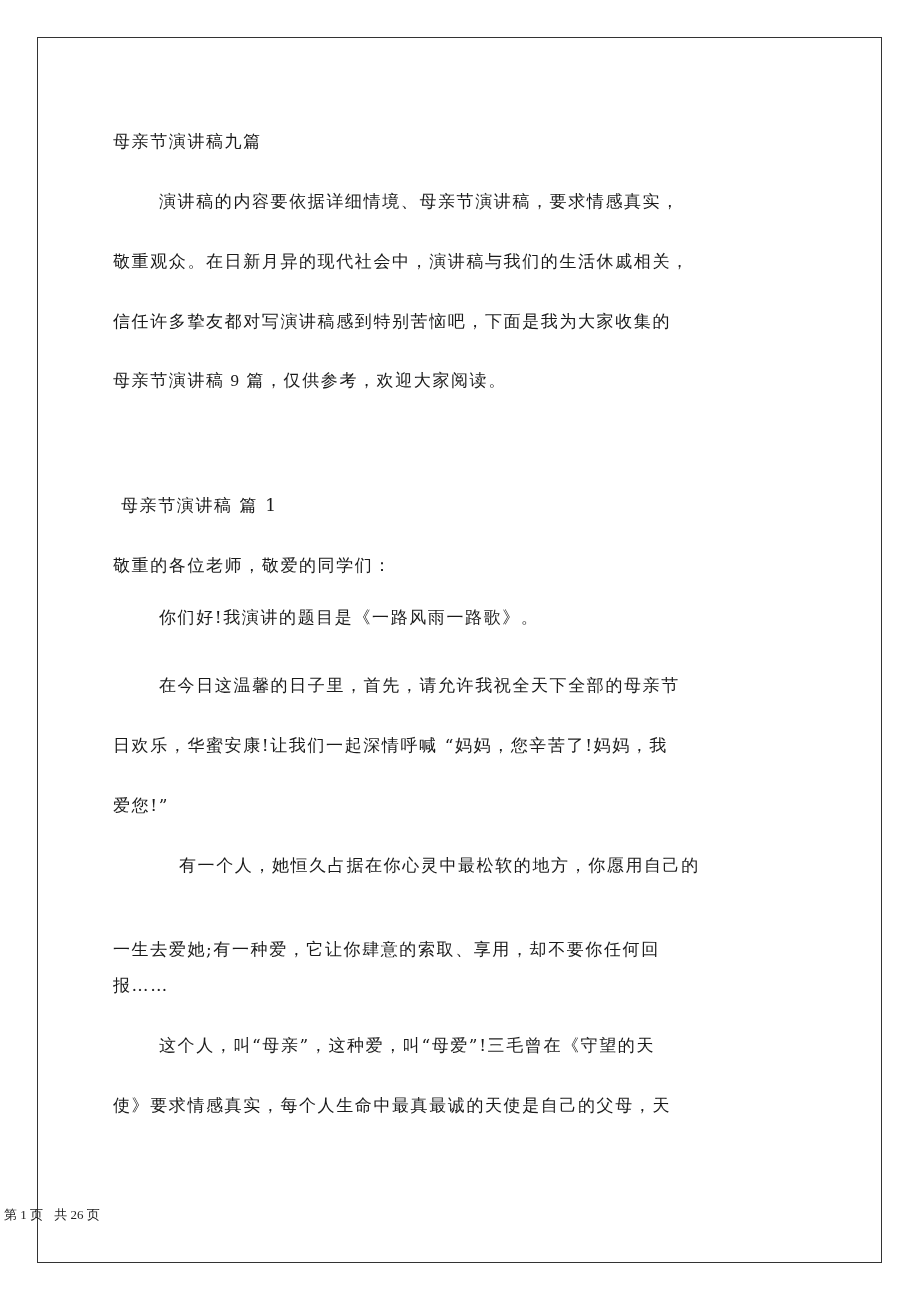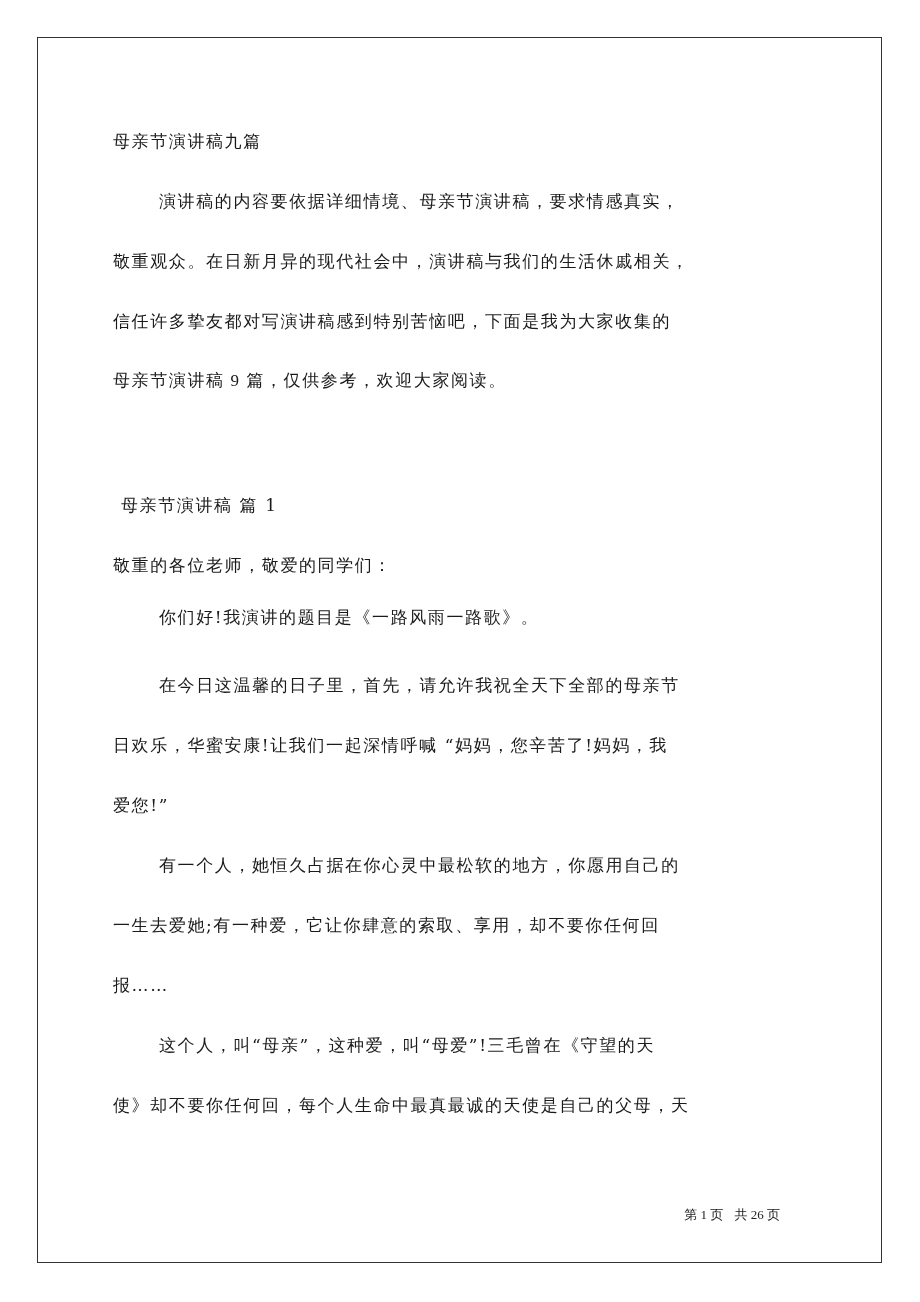--- a/index.html
+++ b/index.html
@@ -31,21 +31,21 @@
       line-height: 24px;
       white-space: nowrap;
       letter-spacing: 1.6px;
     }
     .indent { left: 159px; }
     .footer {
       position: absolute;
       top: 1206px;
       left: 0;
       width: 784px;
-      text-align: right;
+      text-align: left;
       font-size: 13px;
       font-family: "Liberation Serif", "DejaVu Serif", serif;
       color: #222;
     }
     .footer span { margin: 0 4px; }
   </style>
 </head>
 <body>
 
 <div class="page-frame"></div>
@@ -58,22 +58,22 @@
 <div class="line" style="top:369px;font-family:Liberation Serif, serif;">母亲节演讲稿 9 篇，仅供参考，欢迎大家阅读。</div>
 
 <div class="line" style="top:493px;margin-left:8px;">母亲节演讲稿  篇 1</div>
 
 <div class="line" style="top:553px;">敬重的各位老师，敬爱的同学们：</div>
 
 <div class="line indent" style="top:605px;">你们好!我演讲的题目是《一路风雨一路歌》。</div>
 <div class="line indent" style="top:673px;text-align:center;">在今日这温馨的日子里，首先，请允许我祝全天下全部的母亲节</div>
 <div class="line" style="top:733px;">日欢乐，华蜜安康!让我们一起深情呼喊 “妈妈，您辛苦了!妈妈，我</div>
 <div class="line" style="top:793px;">爱您!”</div>
-<div class="line indent" style="top:853px;">有一个人，她恒久占据在你心灵中最松软的地方，你愿用自己的</div>
-<div class="line" style="top:913px;">一生去爱她;有一种爱，它让你肆意的索取、享用，却不要你任何回</div>
+<div class="line indent" style="top:853px;margin-left:20px;">有一个人，她恒久占据在你心灵中最松软的地方，你愿用自己的</div>
+<div class="line" style="top:937px;">一生去爱她;有一种爱，它让你肆意的索取、享用，却不要你任何回</div>
 <div class="line" style="top:973px;">报……</div>
 <div class="line indent" style="top:1033px;">这个人，叫“母亲”，这种爱，叫“母爱”!三毛曾在《守望的天</div>
-<div class="line" style="top:1093px;">使》却不要你任何回，每个人生命中最真最诚的天使是自己的父母，天</div>
+<div class="line" style="top:1093px;">使》要求情感真实，每个人生命中最真最诚的天使是自己的父母，天</div>
 
 <div class="footer">
   <span>第 1 页</span>
   <span>共 26 页</span>
 </div>
 
 </body></html>

